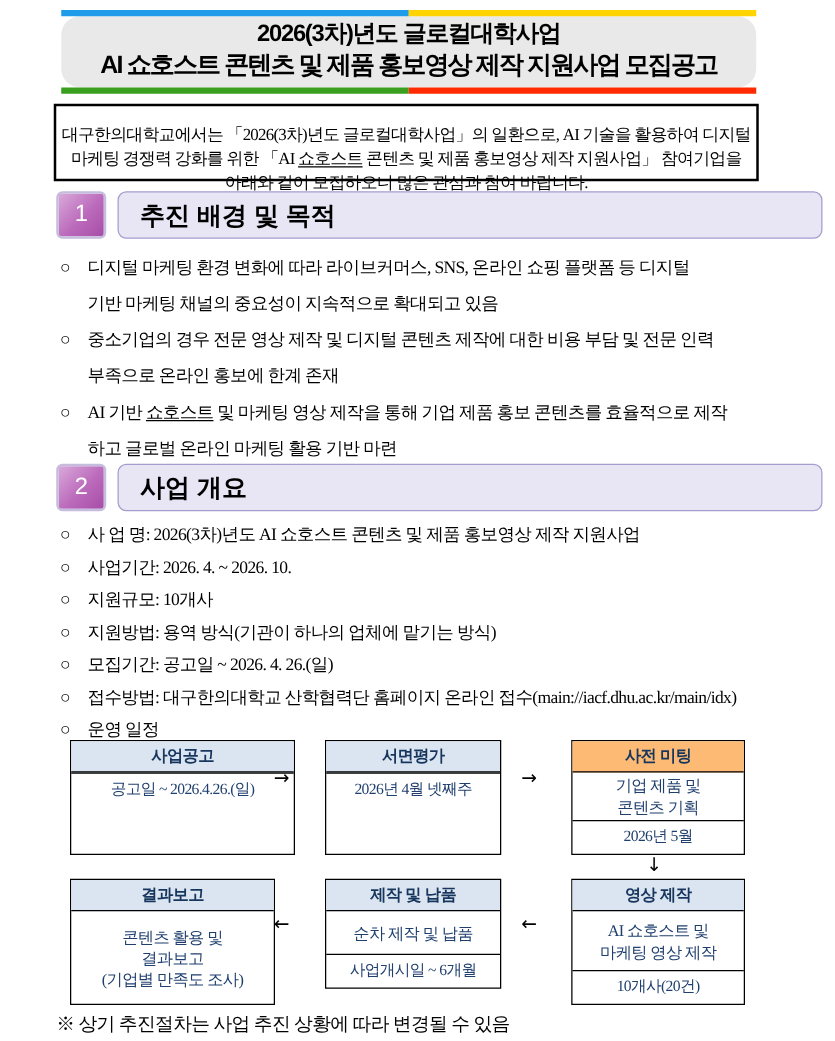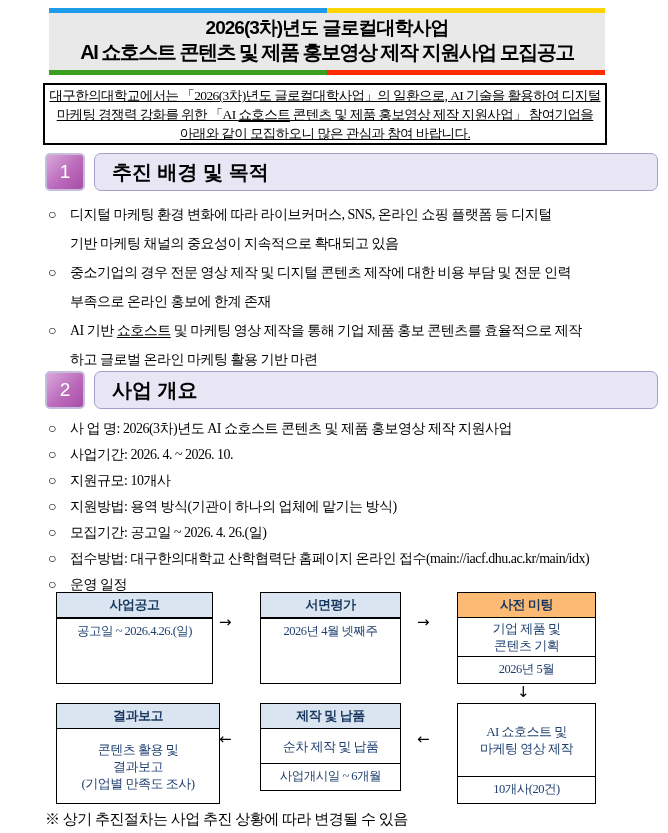--- a/index.html
+++ b/index.html
@@ -12,22 +12,22 @@
   .bar>div{flex:1;}
   .banner-body{background:#e9e9e9;text-align:center;padding:3px 0 5px 0;}
   .title-line1{font-family:"Liberation Sans","DejaVu Sans",sans-serif;font-weight:bold;
                font-size:19px;letter-spacing:-1px;line-height:24px;white-space:nowrap;}
   .title-line2{font-family:"Liberation Sans","DejaVu Sans",sans-serif;font-weight:bold;
                font-size:20px;letter-spacing:-1.5px;line-height:25px;white-space:nowrap;}
 
   
   .intro-box{position:absolute;left:43px;top:83px;width:564px;height:62px;
              border:2px solid #000;box-sizing:border-box;text-align:center;
-             font-size:13.5px;letter-spacing:-0.6px;line-height:19px;padding-top:1px;
-             white-space:pre-line;text-decoration:underline;}
+             font-size:13.5px;letter-spacing:-0.6px;line-height:19px;padding-top:13px;
+             white-space:pre-line;}
   .u{text-decoration:underline;text-underline-offset:2px;}
 
   
   .section-header{position:absolute;left:45px;display:flex;align-items:stretch;gap:9px;height:38px;}
   .num-box{width:40px;border-radius:5px;border:2px solid #c6bcdd;box-sizing:border-box;
            background:linear-gradient(135deg,#d9a9d9 0%,#bb6abb 55%,#a74da7 100%);
            color:#fff;font-family:"Liberation Sans","DejaVu Sans",sans-serif;font-size:19px;
            display:flex;align-items:center;justify-content:center;}
   .header-pill{width:564px;box-sizing:border-box;background:#e8e6f5;border:1px solid #a59dce;
                border-radius:7px;display:flex;align-items:center;padding-left:17px;
@@ -58,21 +58,21 @@
 </head>
 <body>
 
 <div class="page">
 
   <div class="banner">
     <div class="bar">
       <div id="bar-tl" style="background: rgb(30, 155, 233);"></div>
       <div id="bar-tr" style="background: rgb(255, 212, 0);"></div>
     </div>
-    <div class="banner-body" id="banner-body" style="background: rgb(233, 233, 233);">
+    <div class="banner-body" id="banner-body" style="background: rgb(233, 233, 233); border-radius: 15px;">
       <div class="title-line1">2026(3차)년도 글로컬대학사업</div>
       <div class="title-line2">AI 쇼호스트 콘텐츠 및 제품 홍보영상 제작 지원사업 모집공고</div>
     </div>
     <div class="bar">
       <div id="bar-bl" style="background: rgb(58, 158, 30);"></div>
       <div id="bar-br" style="background: rgb(255, 42, 0);"></div>
     </div>
   </div>
 
   <div class="intro-box"><span>대구한의대학교에서는 「2026(3차)년도 글로컬대학사업」의 일환으로, AI 기술을 활용하여 디지털</span>
@@ -132,21 +132,21 @@
         <span class="bullet-marker">○</span>
         <span class="bullet-text"><span>접수방법: 대구한의대학교 산학협력단 홈페이지 온라인 접수(main://iacf.dhu.ac.kr/main/idx)</span></span>
       </div>
       <div class="bullet">
         <span class="bullet-marker">○</span>
         <span class="bullet-text"><span>운영 일정</span></span>
       </div>
     </div>
 
   <div id="flowchart">
-      <div class="fbox" style="left: 56px; top: 592px; width: 157px; height: 92px;">
+      <div class="fbox" style="left: 56px; top: 592px; width: 180px; height: 92px;">
         <div class="fbox-header" style="background: rgb(219, 229, 241);">사업공고</div>
         <div class="fbox-footer">공고일 ~ 2026.4.26.(일)</div>
       </div>
       <div class="fbox" style="left: 260px; top: 592px; width: 141px; height: 92px;">
         <div class="fbox-header" style="background: rgb(219, 229, 241);">서면평가</div>
         <div class="fbox-footer">2026년 4월 넷째주</div>
       </div>
       <div class="fbox" style="left: 457px; top: 592px; width: 139px; height: 92px;">
         <div class="fbox-header" style="background: #fdba74;">사전 미팅</div>
         <div class="fbox-body">기업 제품 및
@@ -158,20 +158,21 @@
         <div class="fbox-body">콘텐츠 활용 및
 결과보고
 (기업별 만족도 조사)</div>
       </div>
       <div class="fbox" style="left: 260px; top: 703px; width: 141px; height: 88px;">
         <div class="fbox-header" style="background: rgb(219, 229, 241);">제작 및 납품</div>
         <div class="fbox-body">순차 제작 및 납품</div>
         <div class="fbox-footer">사업개시일 ~ 6개월</div>
       </div>
       <div class="fbox" style="left: 457px; top: 703px; width: 139px; height: 101px;">
+        <div class="fbox-header" style="background: rgb(219, 229, 241);">영상 제작</div>
         <div class="fbox-body">AI 쇼호스트 및
 마케팅 영상 제작</div>
         <div class="fbox-footer">10개사(20건)</div>
       </div>
       <span class="flow-arrow" style="left: 219px; top: 613px;">→</span>
       <span class="flow-arrow" style="left: 417px; top: 613px;">→</span>
       <span class="flow-arrow" style="left: 517px; top: 683px;">↓</span>
       <span class="flow-arrow" style="left: 417px; top: 730px;">←</span>
       <span class="flow-arrow" style="left: 219px; top: 730px;">←</span>
     </div>

